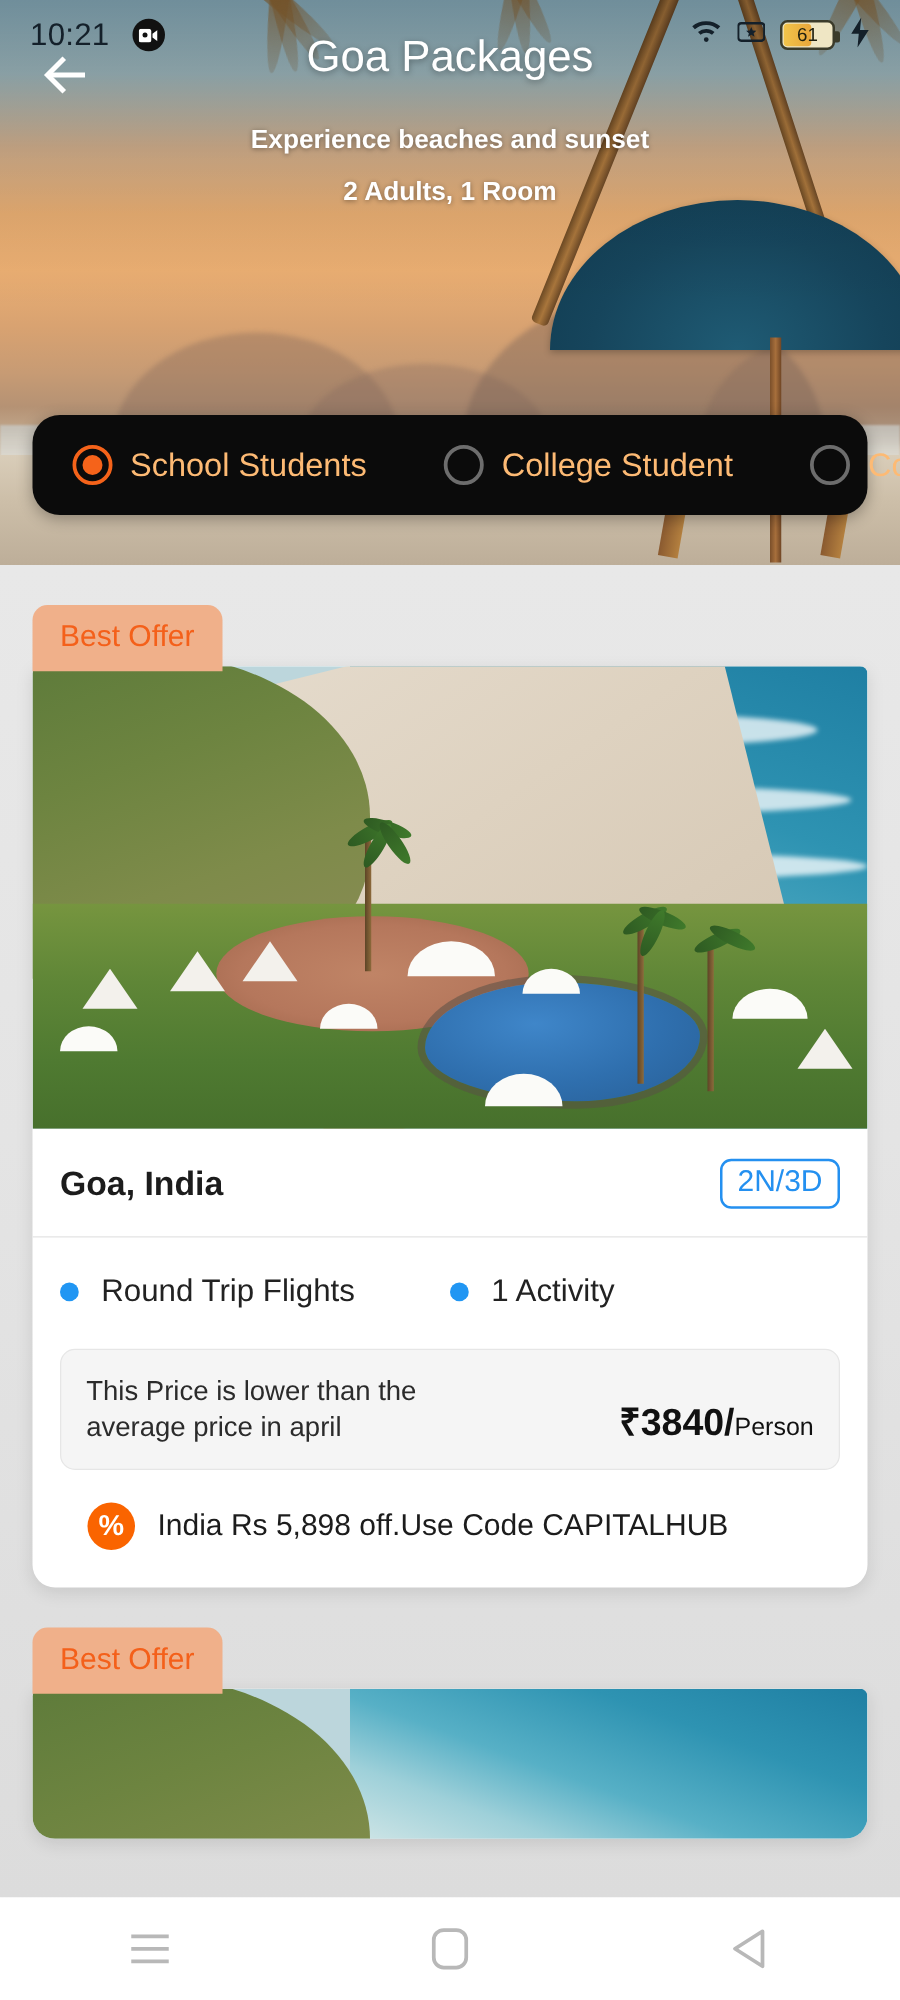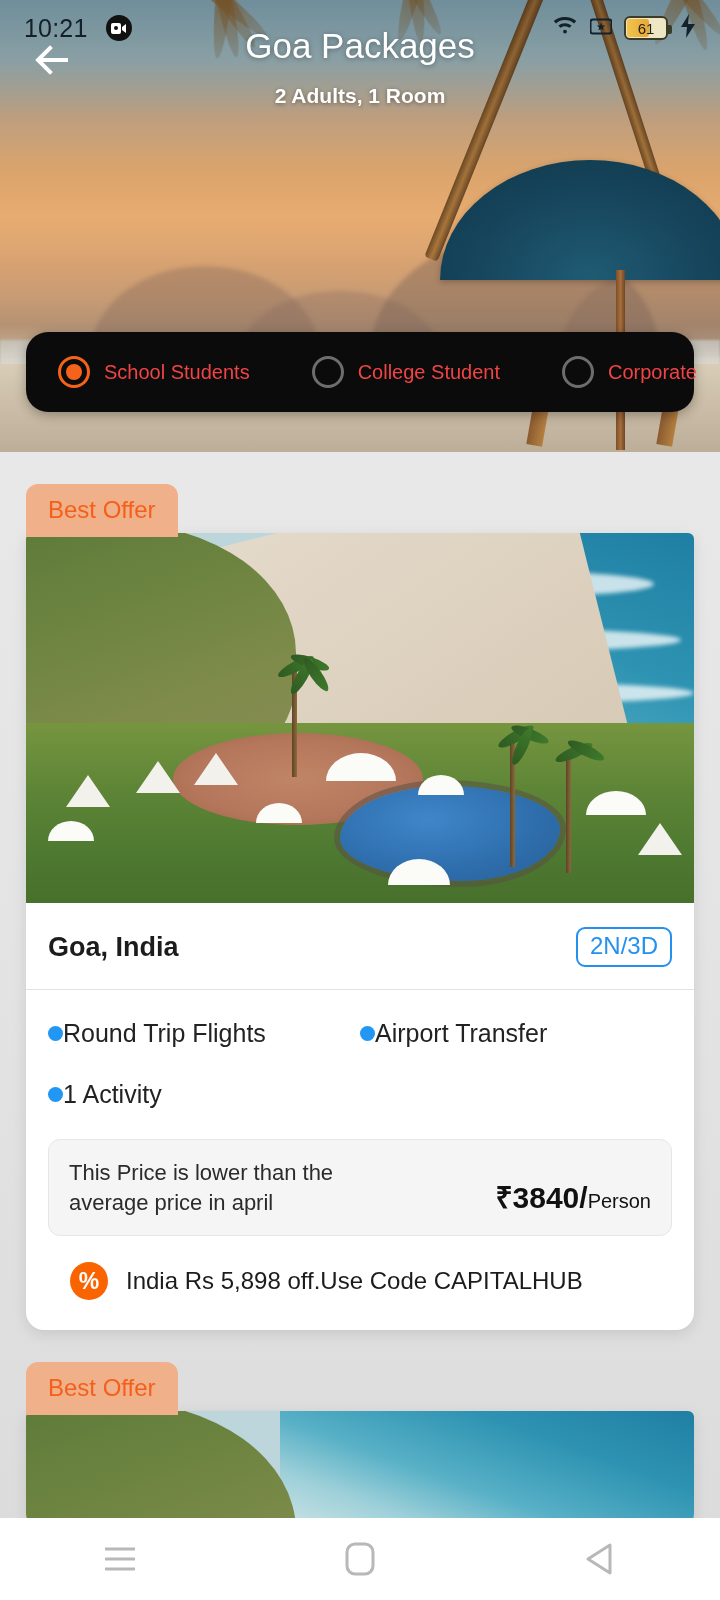--- a/index.html
+++ b/index.html
@@ -156,21 +156,21 @@
   .seg-item + .seg-item { margin-left:62px; }
   .radio {
     width:32px; height:32px; border-radius:50%;
     border:3px solid #6d6d6d; box-sizing:border-box;
     display:flex; align-items:center; justify-content:center; flex:none;
   }
   .radio.on { border-color:#f5631a; }
   .radio.on:after {
     content:""; width:16px; height:16px; border-radius:50%; background:#f5631a;
   }
-  .seg-label { color:#ef4444; font-size:20px; font-weight:500; white-space:nowrap; }
+  .seg-label { color:#fdba74; font-size:26px; font-weight:500; white-space:nowrap; }
 
   
   .cards { padding:0 0 0 0; }
   .card-wrap { position:relative; margin-top:32px; }
   .best-badge {
     position:relative; margin-left:26px; display:inline-block;
     background:#f0b08a; color:#f4601a; font-size:24px; font-weight:500;
     padding:12px 22px 13px 22px; border-radius:12px 12px 0 0;
     z-index:2;
   }
@@ -237,21 +237,21 @@
   .place { font-size:27px; font-weight:bold; color:#1c1c1c; }
   .nights {
     border:2px solid #2490f0; color:#2490f0; font-size:24px;
     padding:5px 12px 7px 12px; border-radius:9px; line-height:1;
   }
 
   .features {
     display:grid; grid-template-columns:1fr 1fr;
     padding:26px 22px 6px 22px; row-gap:26px;
   }
-  .feat { display:flex; align-items:flex-start; }
+  .feat { display:flex; align-items:flex-start; gap:18px; }
   .dot { width:15px; height:15px; border-radius:50%; background:#2196f3; margin-top:10px; flex:none; }
   .feat-label { font-size:25px; color:#222; line-height:1.38; max-width:230px; }
 
   .price-box {
     margin:22px 22px 0 22px; background:#f5f5f5; border:1px solid #e6e6e6;
     border-radius:12px; padding:18px 20px;
     display:flex; align-items:flex-end; justify-content:space-between; gap:14px;
   }
   .price-note { font-size:22px; color:#2b2b2b; line-height:1.35; max-width:330px; }
   .price-amt { font-size:30px; font-weight:bold; color:#111; white-space:nowrap; }
@@ -356,20 +356,21 @@
     </div>
 
     <div class="header-block">
       <div class="back-btn">
         <svg width="40" height="32" viewBox="0 0 40 32">
           <path d="M16 4 L4 16 L16 28" fill="none" stroke="#fff" stroke-width="4" stroke-linecap="square"></path>
           <line x1="4" y1="16" x2="34" y2="16" stroke="#fff" stroke-width="4"></line>
         </svg>
       </div>
       <div class="title">Goa Packages</div>
+      <div class="subtitle">Experience beaches and sunset</div>
       <div class="guests">2 Adults, 1 Room</div>
     </div>
   </div>
 
   <div class="segment">
     <div class="seg-item">
       <span class="radio on"></span>
       <span class="seg-label">School Students</span>
     </div>
     <div class="seg-item">
@@ -436,24 +437,20 @@
           <span class="nights">2N/3D</span>
         </div>
 
         <div class="features">
           <div class="feat">
             <span class="dot"></span>
             <span class="feat-label">Round Trip Flights</span>
           </div>
           <div class="feat">
             <span class="dot"></span>
-            <span class="feat-label">Airport Transfer</span>
-          </div>
-          <div class="feat">
-            <span class="dot"></span>
             <span class="feat-label">1 Activity</span>
           </div>
         </div>
 
         <div class="price-box">
           <span class="price-note">This Price is lower than the average price in april</span>
           <span class="price-amt"><span>₹3840/</span><span class="per">Person</span></span>
         </div>
 
         <div class="offer-row">

